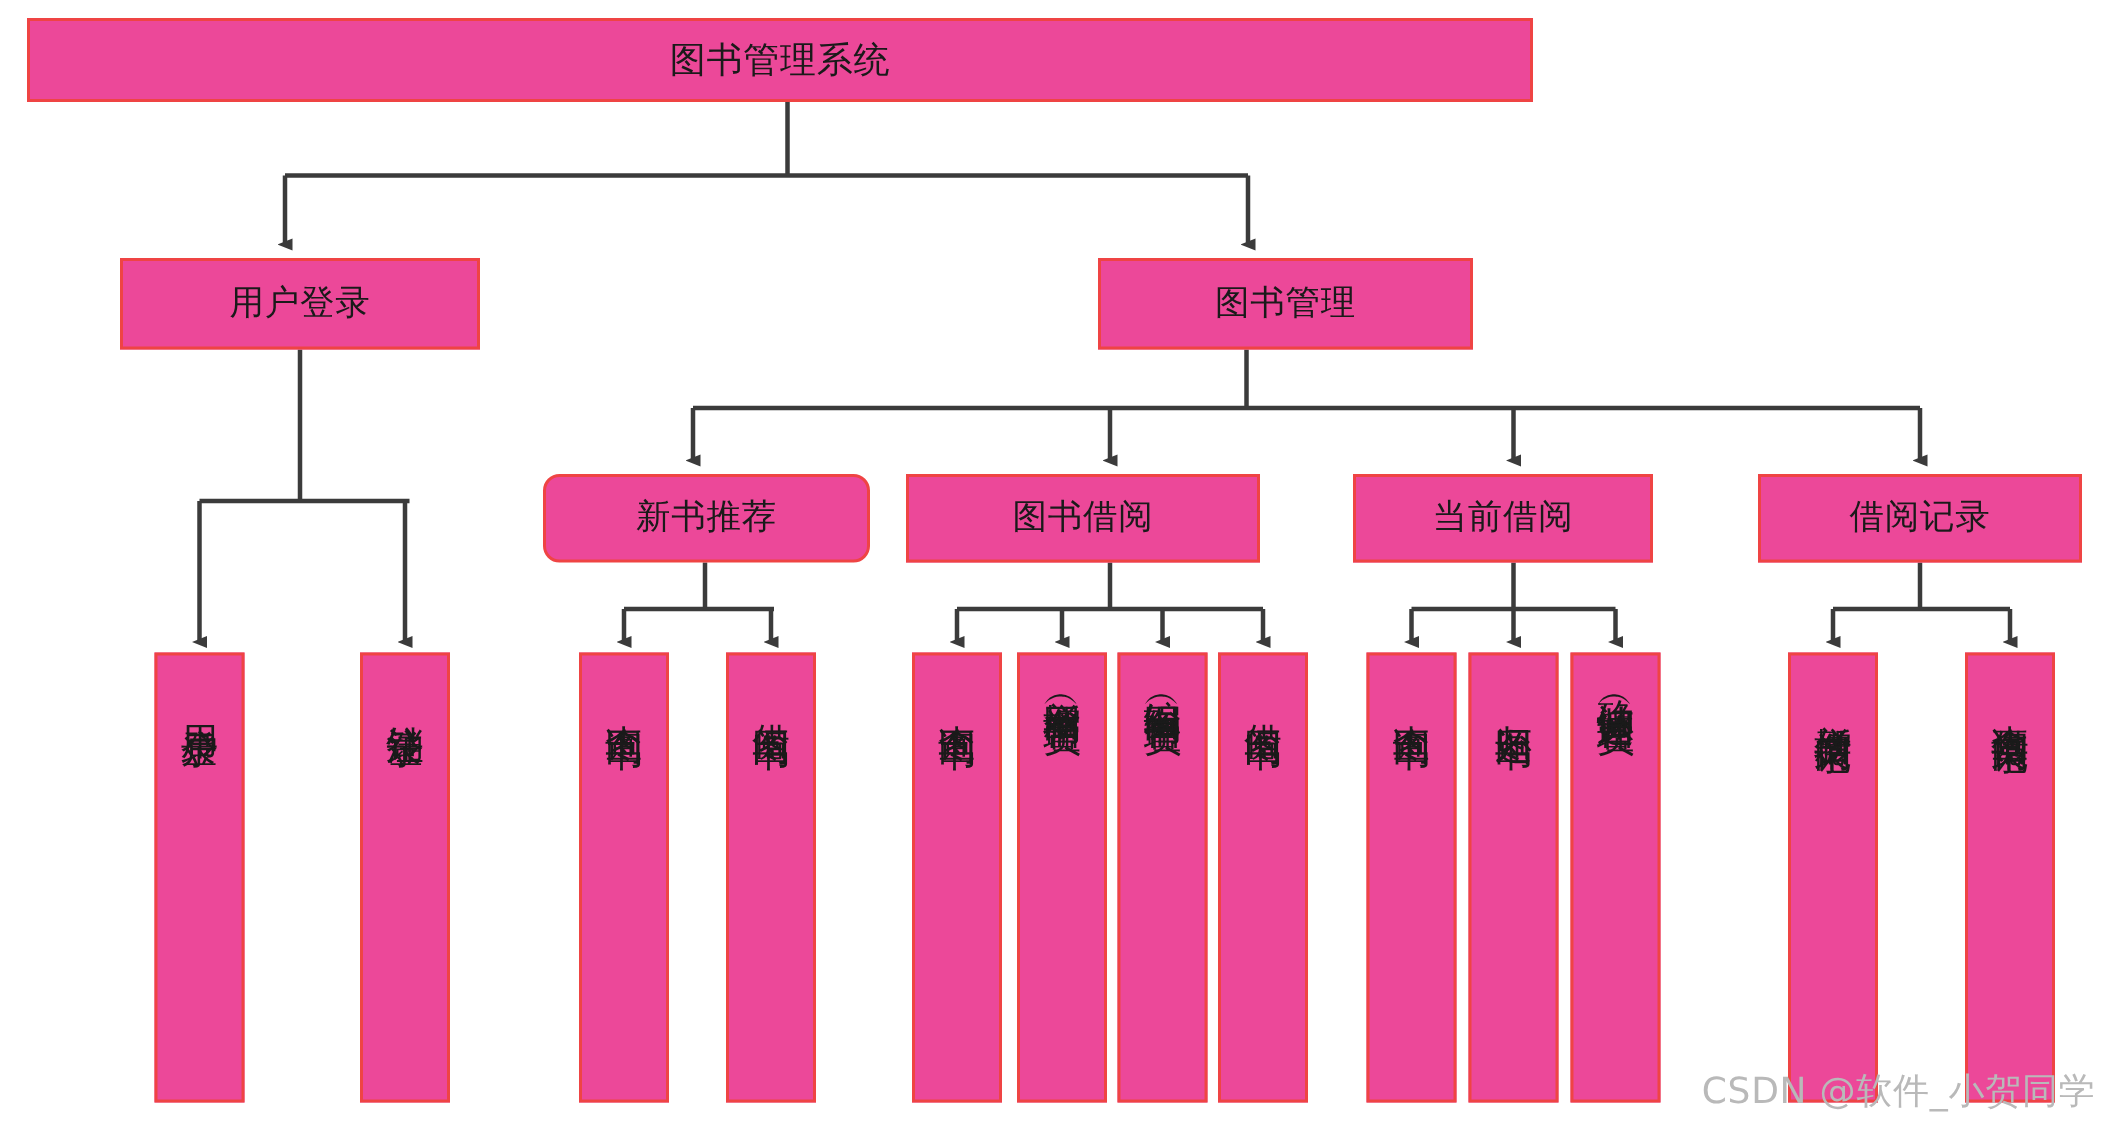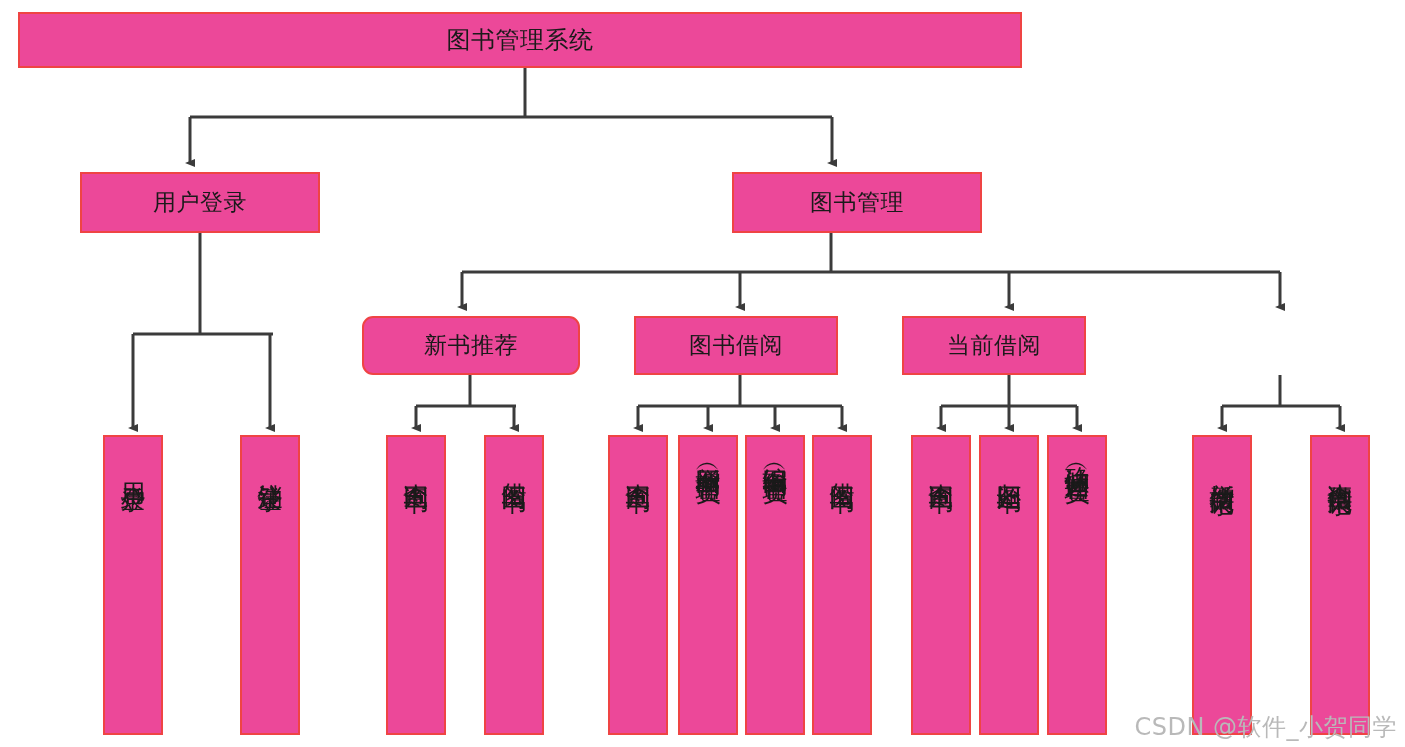--- a/index.html
+++ b/index.html
@@ -129,25 +129,28 @@
   <div class="node horiz" style="left:80px; top:172px; width:240px; height:61px;">
     <span>用户登录</span>
   </div>
   <div class="node horiz" style="left:712px; top:172px; width:250px; height:61px;margin-left:20px;">
     <span>图书管理</span>
   </div>
 
   <div class="node horiz" style="left:362px; top:316px; width:218px; height:59px;border-radius:11px;">
     <span>新书推荐</span>
   </div>
-  <div class="node horiz" style="left:634px; top:316px; width:204px; height:59px;">
+  <div class="node horiz" style="left:604px; top:316px; width:236px; height:59px;">
     <span>图书借阅</span>
   </div>
-  <div class="node horiz" style="left:902px; top:316px; width:184px; height:59px;">
+  <div class="node horiz" style="left:902px; top:316px; width:200px; height:59px;">
     <span>当前借阅</span>
+  </div>
+  <div class="node horiz" style="left:1172px; top:316px; width:216px; height:59px;">
+    <span>借阅记录</span>
   </div>
 
   <div class="node leaf" style="left:103px; top:435px; width:60px; height:300px;">
     <span class="vtext">用户登录</span>
   </div>
   <div class="node leaf" style="left:240px; top:435px; width:60px; height:300px;">
     <span class="vtext">注销登录</span>
   </div>
 
   <div class="node leaf" style="left:386px; top:435px; width:60px; height:300px;">

